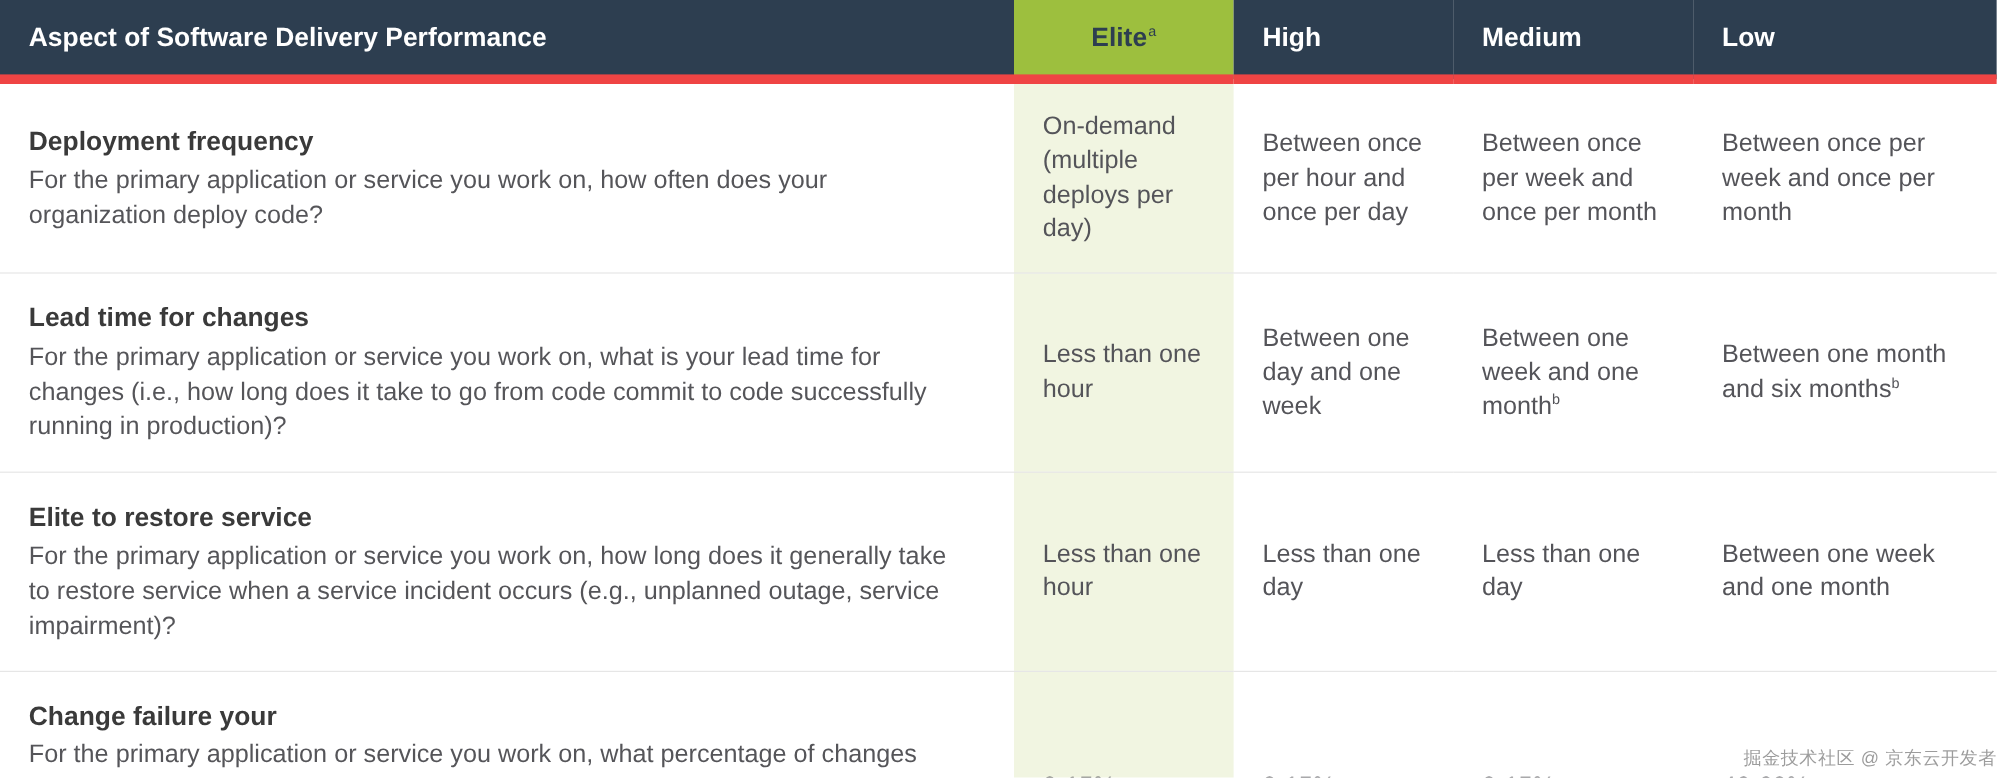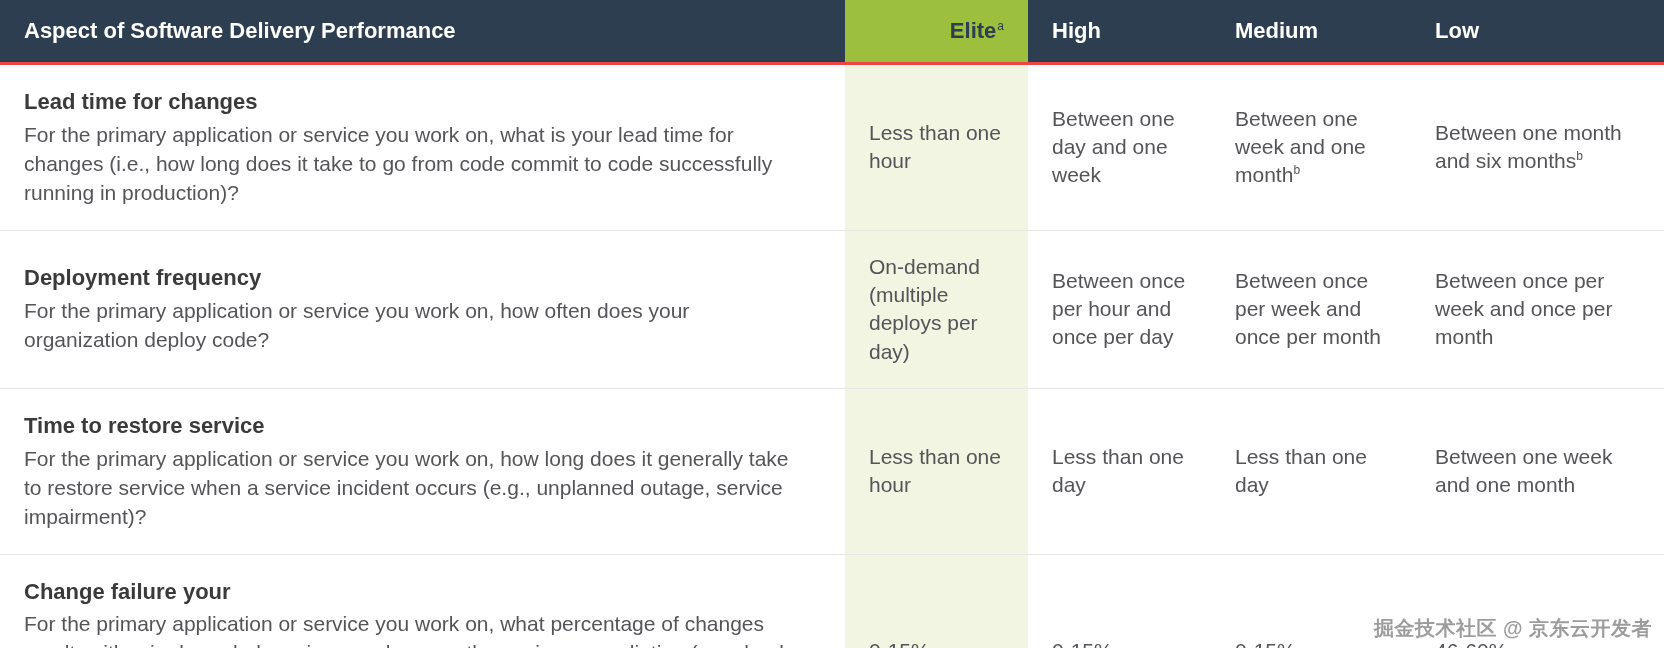--- a/index.html
+++ b/index.html
@@ -21,27 +21,27 @@
   col.medium { width: 200px; }
   col.low    { width: 253px; }
 
   thead th {
     background: #2d3e50;
     color: #ffffff;
     font-weight: 700;
     font-size: 22px;
     text-align: left;
     padding: 18px 24px;
-    border-bottom: 3px solid #ef4444;
+    border-bottom: 8px solid #ef4444;
   }
   thead th.center { }
   thead th.elite-head {
     background: #9dbf3e;
     color: #2d3e50;
-    text-align: right;
+    text-align: center;
   }
   thead th sup {
     font-size: 12px;
     font-weight: 400;
     vertical-align: super;
     margin-left: 1px;
   }
 
   tbody td {
     padding: 22px 24px;
@@ -67,27 +67,26 @@
   tbody td.elite-cell {
     background: #f1f5e1;
   }
   tbody td sup {
     font-size: 12px;
     vertical-align: super;
   }
 
   .watermark {
     position: absolute;
-    right: 12px;
+    right: 0;
     bottom: 6px;
-    font-size: 20px;
+    font-size: 15px;
     color: rgba(90,90,90,0.6);
     letter-spacing: 0.5px;
     pointer-events: none;
-    font-weight: bold;
   }
 </style>
 </head>
 <body>
 
 <table>
   <colgroup>
     <col class="aspect">
       <col class="elite">
       <col class="high">
@@ -102,41 +101,41 @@
       </th>
       <th class="center">High</th>
       <th class="center">Medium</th>
       <th class="center">Low</th>
     </tr>
   </thead>
   <tbody>
 
   <tr>
         <td class="aspect-cell">
+          <div class="title">Deployment frequency</div>
+          <div class="desc">For the primary application or service you work on, how often does your organization deploy code?</div>
+        </td>
+        <td class="elite-cell"><span>On-demand (multiple deploys per day)</span></td>
+        <td><span>Between once per hour and once per day</span></td>
+        <td><span>Between once per week and once per month</span></td>
+        <td><span>Between once per week and once per month</span></td>
+      </tr>
+      <tr>
+        <td class="aspect-cell">
           <div class="title">Lead time for changes</div>
           <div class="desc">For the primary application or service you work on, what is your lead time for changes (i.e., how long does it take to go from code commit to code successfully running in production)?</div>
         </td>
         <td class="elite-cell"><span>Less than one hour</span></td>
         <td><span>Between one day and one week</span></td>
         <td><span>Between one week and one month</span><sup>b</sup></td>
         <td><span>Between one month and six months</span><sup>b</sup></td>
       </tr>
       <tr>
         <td class="aspect-cell">
-          <div class="title">Deployment frequency</div>
-          <div class="desc">For the primary application or service you work on, how often does your organization deploy code?</div>
-        </td>
-        <td class="elite-cell"><span>On-demand (multiple deploys per day)</span></td>
-        <td><span>Between once per hour and once per day</span></td>
-        <td><span>Between once per week and once per month</span></td>
-        <td><span>Between once per week and once per month</span></td>
-      </tr>
-      <tr>
-        <td class="aspect-cell">
-          <div class="title">Time to restore service</div>
+          <div class="title">Elite to restore service</div>
           <div class="desc">For the primary application or service you work on, how long does it generally take to restore service when a service incident occurs (e.g., unplanned outage, service impairment)?</div>
         </td>
         <td class="elite-cell"><span>Less than one hour</span></td>
         <td><span>Less than one day</span></td>
         <td><span>Less than one day</span></td>
         <td><span>Between one week and one month</span></td>
       </tr>
       <tr>
         <td class="aspect-cell">
           <div class="title">Change failure your</div>

